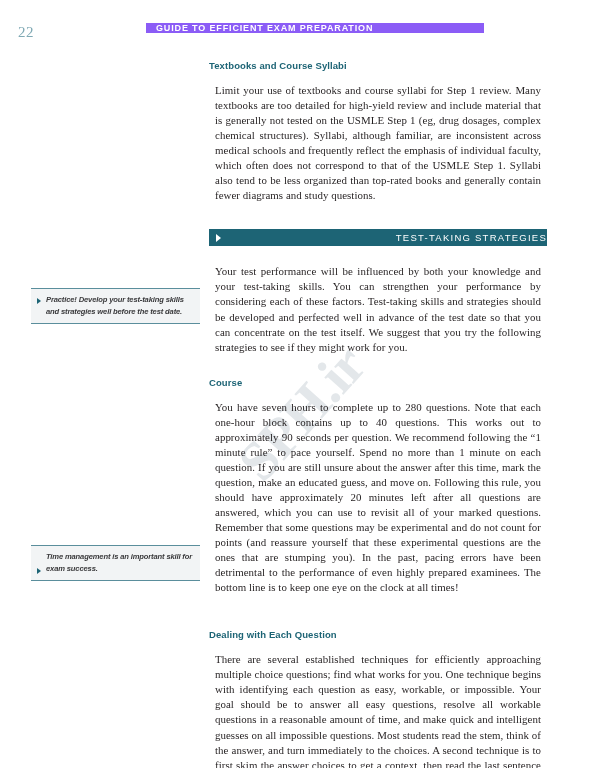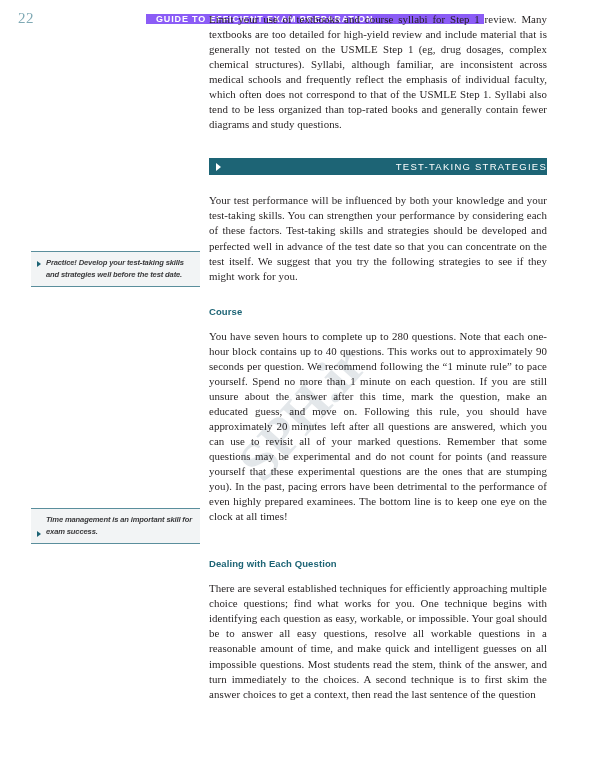--- a/index.html
+++ b/index.html
@@ -25,21 +25,21 @@
   }
 
   
   #header {
     position: absolute;
     left: 0;
     top: 5px;
     width: 484px;
     height: 28px;
     display: flex;
-    align-items: center;
+    align-items: flex-end;
   }
   #header-left {
     width: 143px;
     background: #1d6475;
     display: flex;
     align-items: center;
     position: relative;
   }
   #page-number {
     position: absolute;
@@ -122,21 +122,21 @@
     font-size: 9.5px;
     color: #1d6475;
     letter-spacing: 0.1px;
   }
   p.body {
     font-family: "Liberation Serif", serif;
     font-size: 10.9px;
     line-height: 15.05px;
     color: #231f20;
     text-align: justify;
-    margin: 0;
+    margin: 6px;
     letter-spacing: 0.05px;
   }
 
   
   .banner {
     background: #1d6475;
     height: 17px;
     display: flex;
     align-items: center;
     padding-left: 7px;
@@ -164,20 +164,21 @@
     position: absolute;
     left: 31px;
     width: 169px;
     background: #f2f4f5;
     border-top: 1.2px solid #5a8e9c;
     border-bottom: 1.2px solid #5a8e9c;
     box-sizing: border-box;
     padding: 5px 6px 6px 6px;
     display: flex;
     z-index: 2;
+    margin-top: 37px;
   }
   .note .tri {
     width: 0;
     height: 0;
     border-top: 3.2px solid transparent;
     border-bottom: 3.2px solid transparent;
     border-left: 4.6px solid #1d6475;
     margin-top: 3.5px;
     margin-right: 5px;
     flex: none;
@@ -217,20 +218,21 @@
     <div class="ntext">Practice! Develop your test-taking skills and strategies well before the test date.</div>
   </div>
 
   <div class="note" style="top:508px;align-items:flex-end;">
     <div class="tri"></div>
     <div class="ntext">Time management is an important skill for exam success.</div>
   </div>
 
   <div id="main">
 
+    <div class="sub-head" style="margin-top:60px;">Textbooks and Course Syllabi</div>
 
     <p class="body" style="margin-top:12px;">Limit your use of textbooks and course syllabi for Step 1 review. Many textbooks are too detailed for high-yield review and include material that is generally not tested on the USMLE Step 1 (eg, drug dosages, complex chemical structures). Syllabi, although familiar, are inconsistent across medical schools and frequently reflect the emphasis of individual faculty, which often does not correspond to that of the USMLE Step 1. Syllabi also tend to be less organized than top-rated books and generally contain fewer diagrams and study questions.</p>
 
     <div class="banner" style="margin-top:26px;justify-content:space-between;">
       <div class="tri"></div>
       <div class="btext">TEST-TAKING STRATEGIES</div>
     </div>
 
     <p class="body" style="margin-top:18px;">Your test performance will be influenced by both your knowledge and your test-taking skills. You can strengthen your performance by considering each of these factors. Test-taking skills and strategies should be developed and perfected well in advance of the test date so that you can concentrate on the test itself. We suggest that you try the following strategies to see if they might work for you.</p>
 

